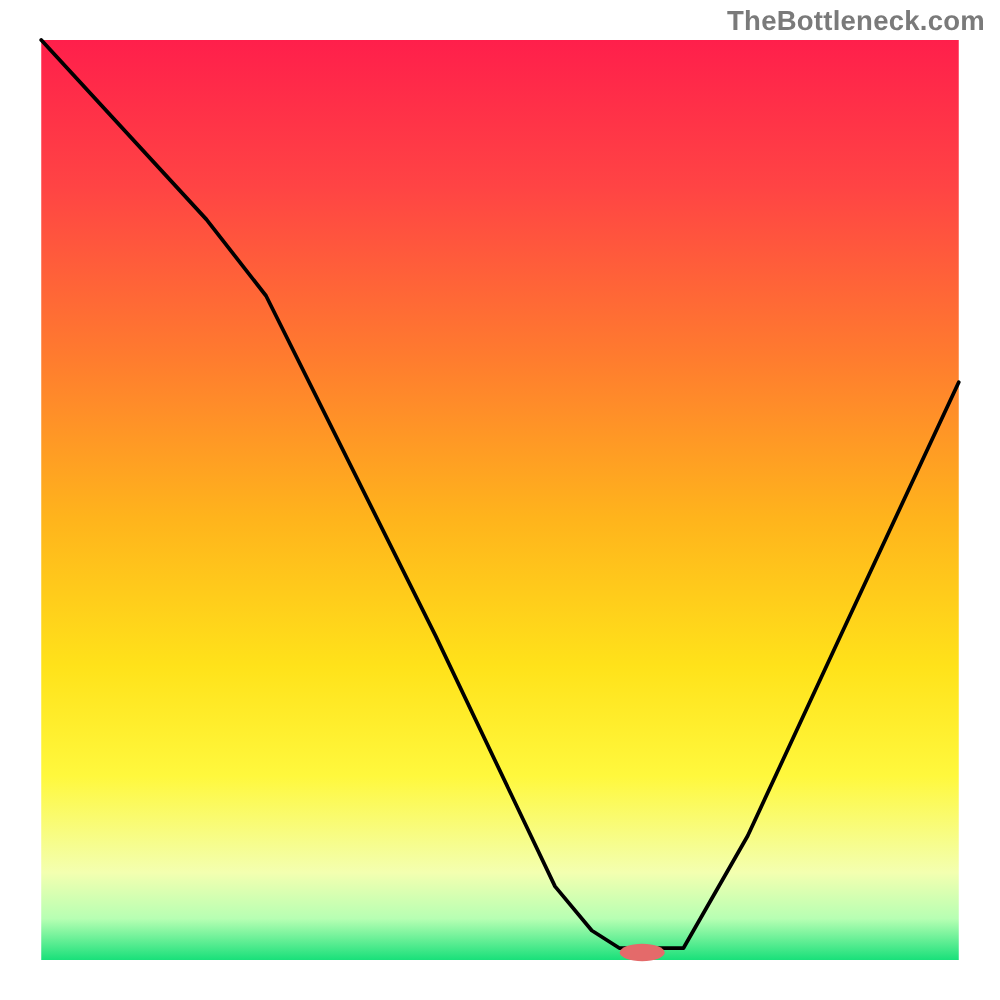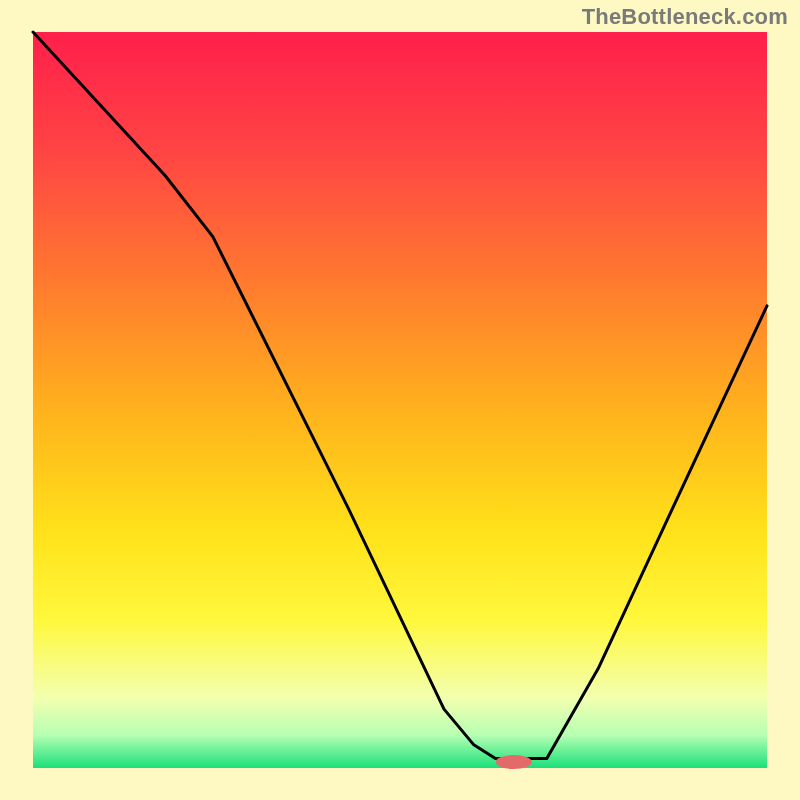--- a/index.html
+++ b/index.html
@@ -7,21 +7,21 @@
     padding: 0;
     width: 800px;
     height: 800px;
     background: #000;
     overflow: hidden;
   }
   .stage {
     position: relative;
     width: 800px;
     height: 800px;
-    background: #fef9c3;
+    background: #ffffff;
   }
   .watermark {
     position: absolute;
     top: 4px;
     right: 12px;
     font-family: Arial, Helvetica, sans-serif;
     font-size: 22px;
     font-weight: 600;
     color: #7a7a7a;
     letter-spacing: 0.2px;

